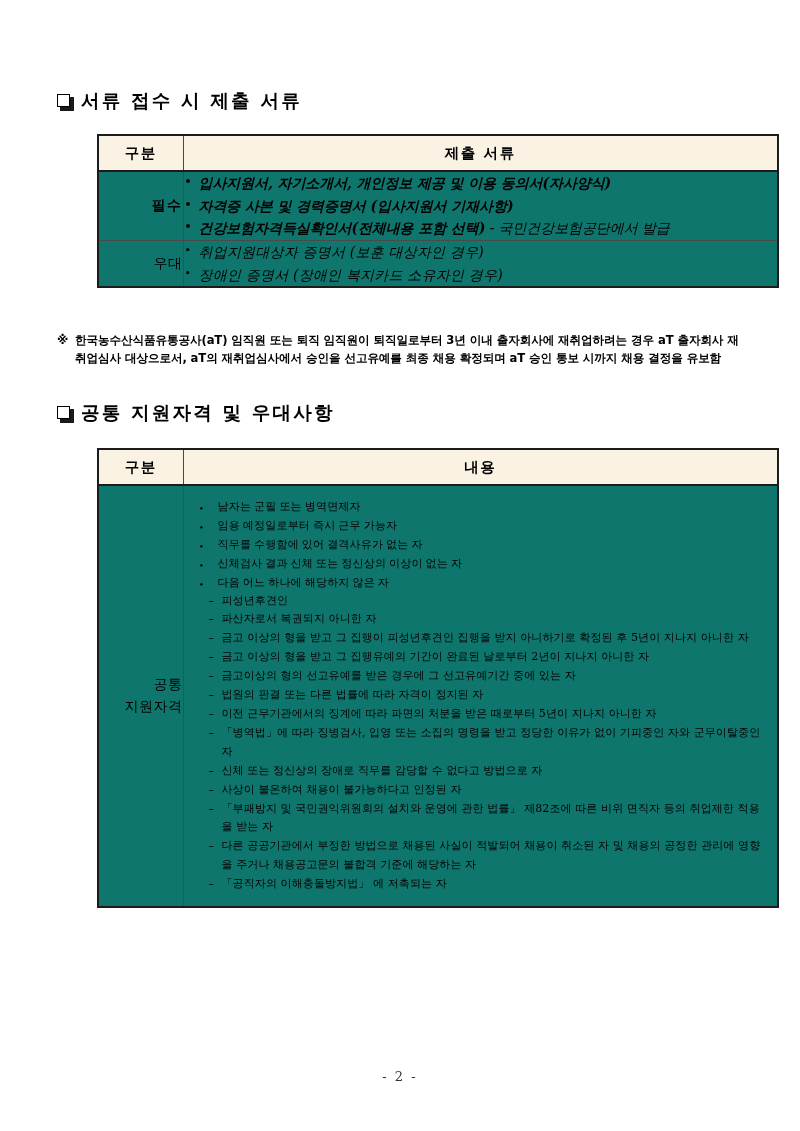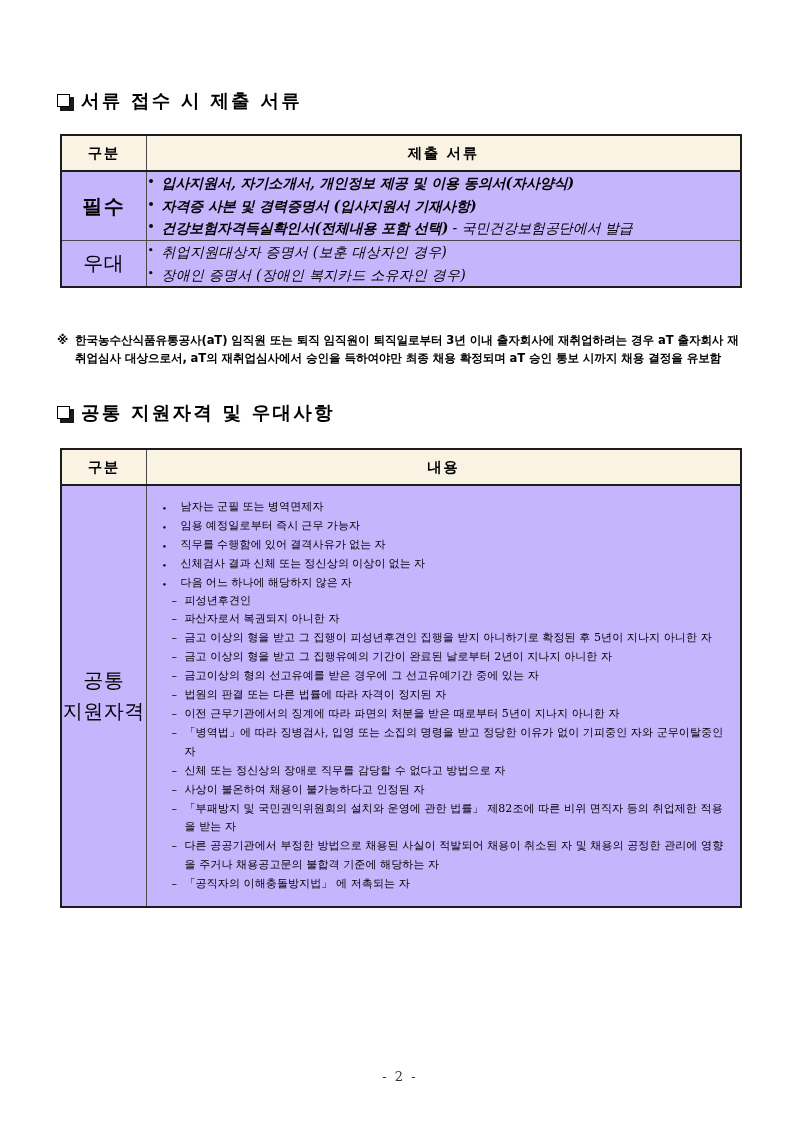--- a/index.html
+++ b/index.html
@@ -68,42 +68,43 @@
     letter-spacing: 2.2px;
     white-space: nowrap;
     line-height: 1;
   }
 
   
   table.doc-table {
     position: absolute;
     border-collapse: collapse;
     table-layout: fixed;
-    background: #c4b5fd;
+    background: #0f766e;
+    margin-left: 37px;
   }
   table.doc-table td, table.doc-table th {
     border: 1px solid #4a4a4a;
     vertical-align: middle;
     padding: 0;
   }
   table.doc-table {
     border: 2px solid #1c1c1c;
   }
   .th-cell {
     background: #faf3e4;
     text-align: center;
     font-weight: bold;
     font-size: 14.5px;
     letter-spacing: 1.6px;
     height: 34px;
     border-bottom: 2px solid #1c1c1c !important;
   }
   .label-cell {
-    text-align: center;
-    font-size: 20px;
+    text-align: right;
+    font-size: 14px;
     letter-spacing: 0.5px;
     line-height: 1.55;
   }
   .label-cell.bold { font-weight: bold; letter-spacing: 1.5px; }
 
   .content-cell {
     padding: 9px 10px 9px 12px;
     font-size: 14px;
   }
 
@@ -249,21 +250,21 @@
             <li class="norm-item"><span>취업지원대상자 증명서 (보훈 대상자인 경우)</span></li>
             <li class="norm-item"><span>장애인 증명서 (장애인 복지카드 소유자인 경우)</span></li>
           </ul>
         </td>
       </tr>
     </tbody>
   </table>
 
   <div class="footnote">
     <span class="mark">※</span>
-    <div class="fn-body">한국농수산식품유통공사(aT) 임직원 또는 퇴직 임직원이 퇴직일로부터 3년 이내 출자회사에 재취업하려는 경우 aT 출자회사 재취업심사 대상으로서, aT의 재취업심사에서 승인을 득하여야만 최종 채용 확정되며 aT 승인 통보 시까지 채용 결정을 유보함</div>
+    <div class="fn-body">한국농수산식품유통공사(aT) 임직원 또는 퇴직 임직원이 퇴직일로부터 3년 이내 출자회사에 재취업하려는 경우 aT 출자회사 재취업심사 대상으로서, aT의 재취업심사에서 승인을 선고유예를 최종 채용 확정되며 aT 승인 통보 시까지 채용 결정을 유보함</div>
   </div>
 
   <div class="section sec2">
     <div class="heading-row">
       <span class="checkbox-icon">
         <span class="shadow"></span>
           <span class="box"></span>
       </span>
       <span class="heading-text">공통 지원자격 및 우대사항</span>
     </div>

